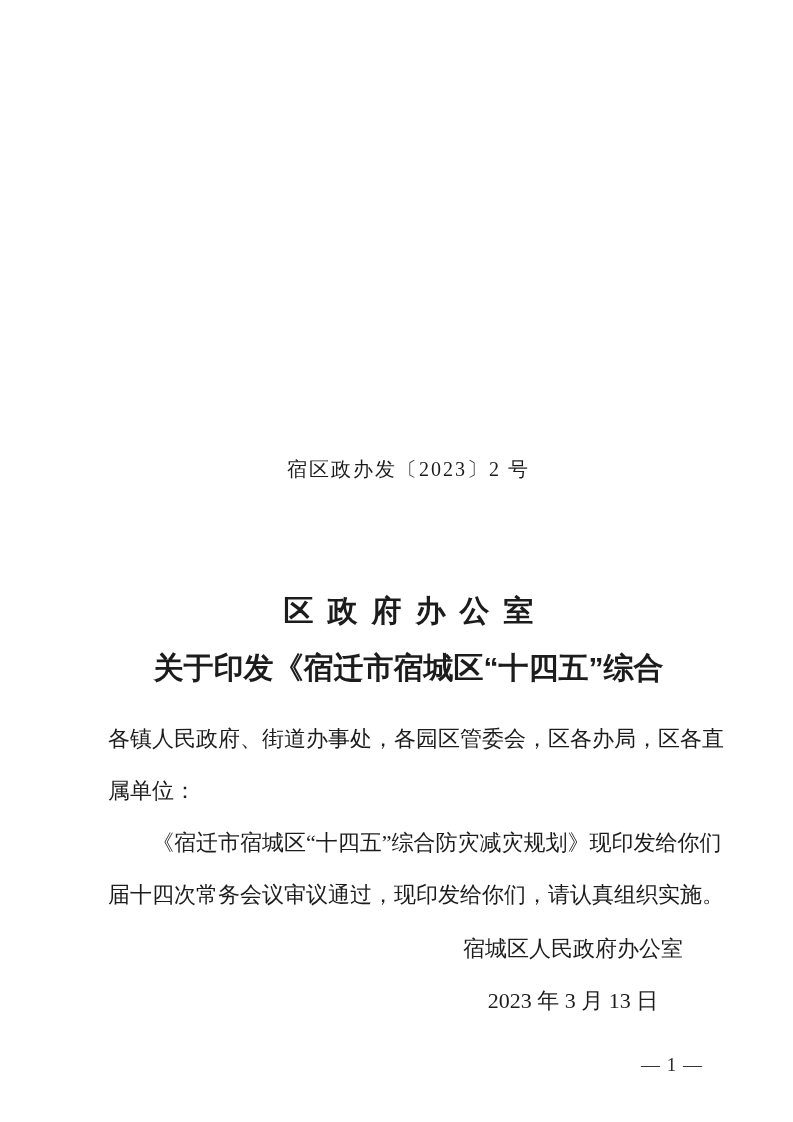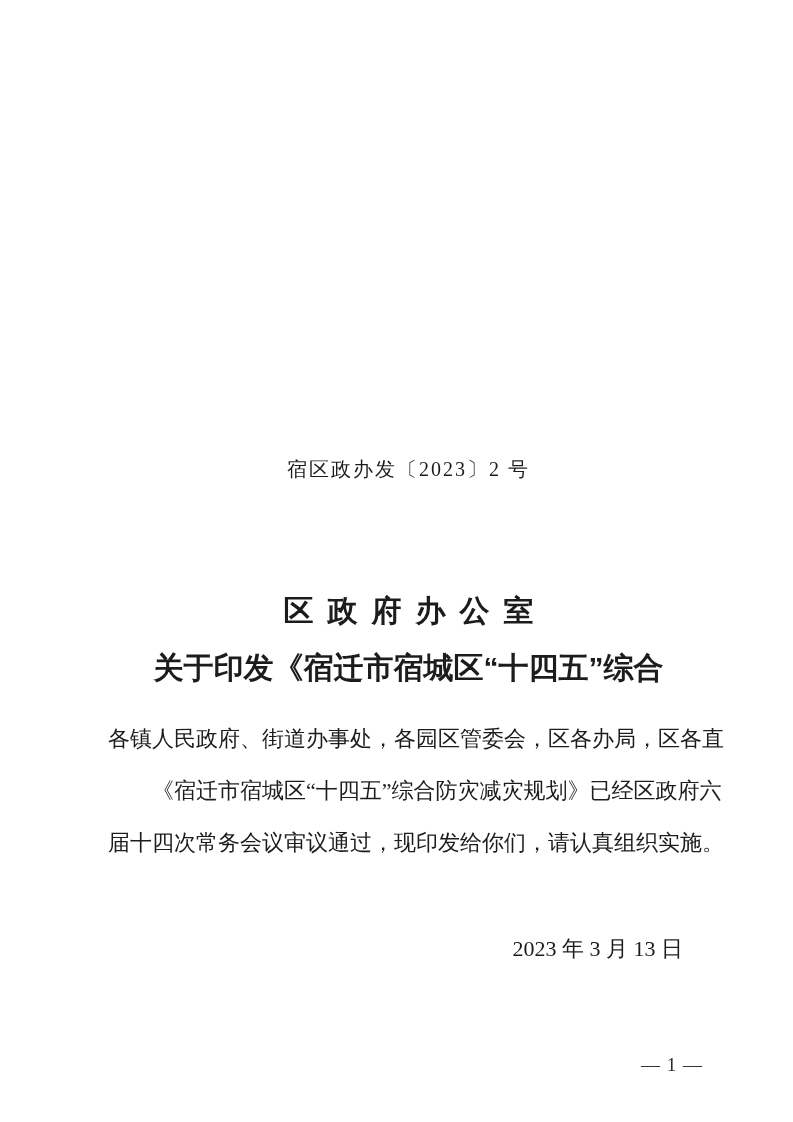--- a/index.html
+++ b/index.html
@@ -78,23 +78,25 @@
 
   <div class="doc-number">宿区政办发〔2023〕2 号</div>
 
   <div class="title-block">
     <div class="title-line1">区政府办公室</div>
     <div class="title-line2">关于印发《宿迁市宿城区“十四五”综合</div>
   </div>
 
   <div class="body-block">
     <div class="body-line">各镇人民政府、街道办事处，各园区管委会，区各办局，区各直</div>
-    <div class="body-line indent-2em">《宿迁市宿城区“十四五”综合防灾减灾规划》已经区政府六</div>
+    <div class="body-line">属单位：</div>
+    <div class="body-line indent-2em">《宿迁市宿城区“十四五”综合防灾减灾规划》现印发给你们</div>
     <div class="body-line">届十四次常务会议审议通过，现印发给你们，请认真组织实施。</div>
   </div>
 
   <div class="signature-block">
+    <div>宿城区人民政府办公室</div>
     <div>2023 年 3 月 13 日</div>
   </div>
 
   <div class="footer-page-number">— 1 —</div>
 
 </div>
 
 </body></html>

